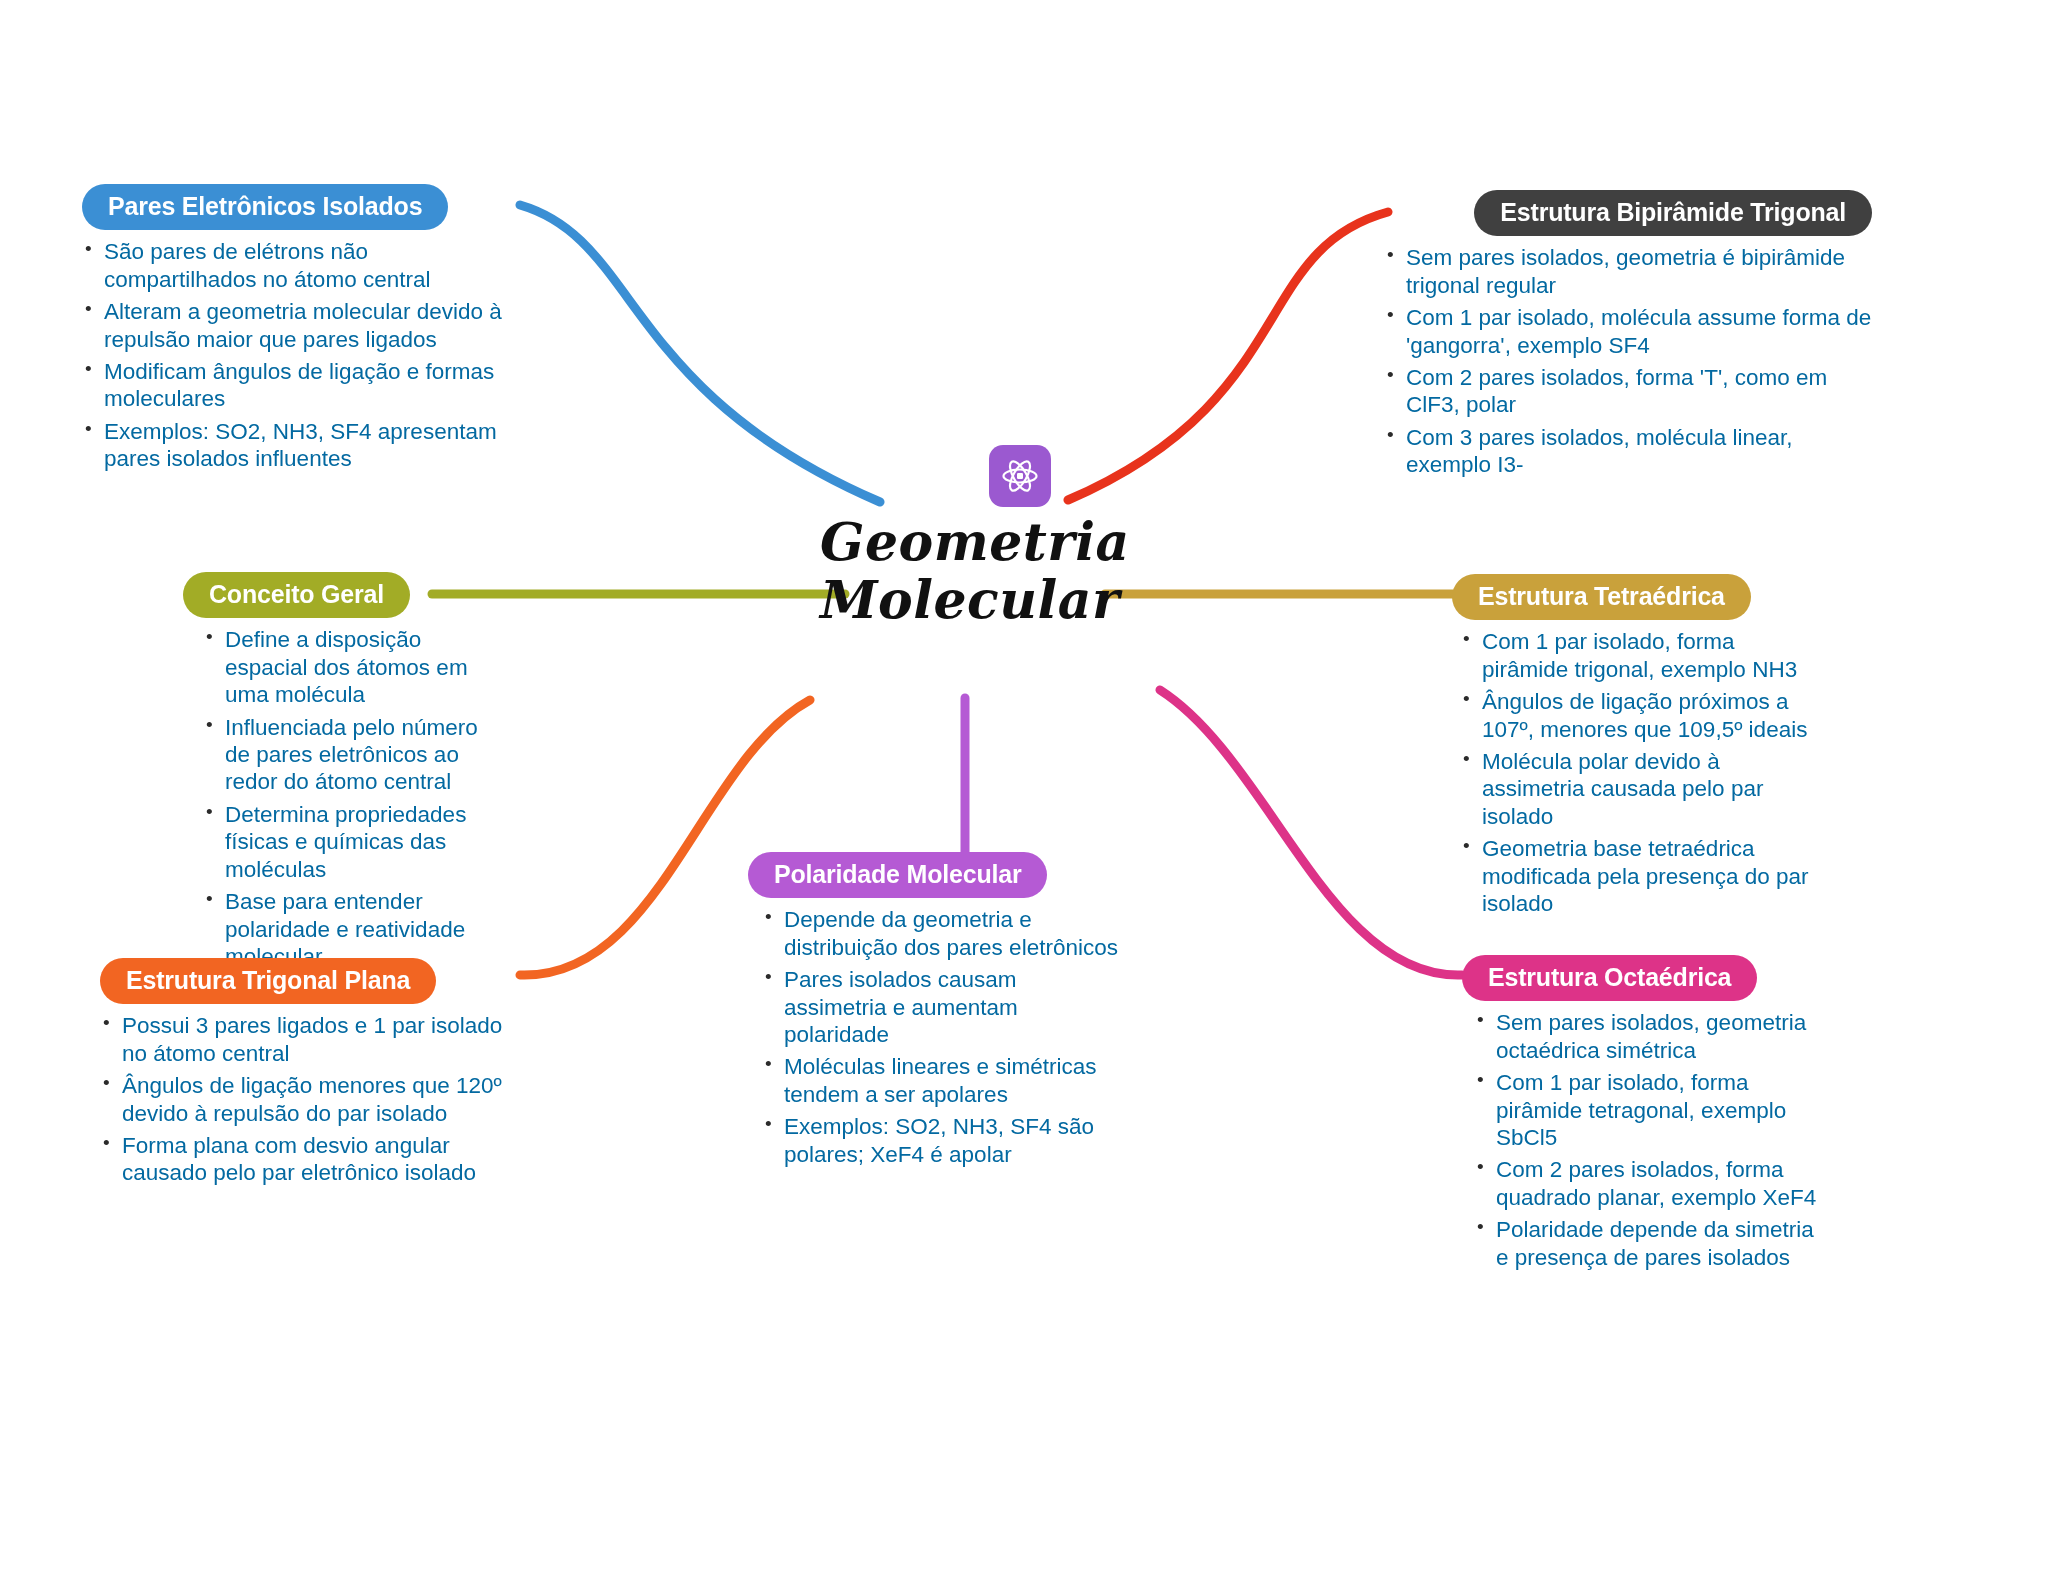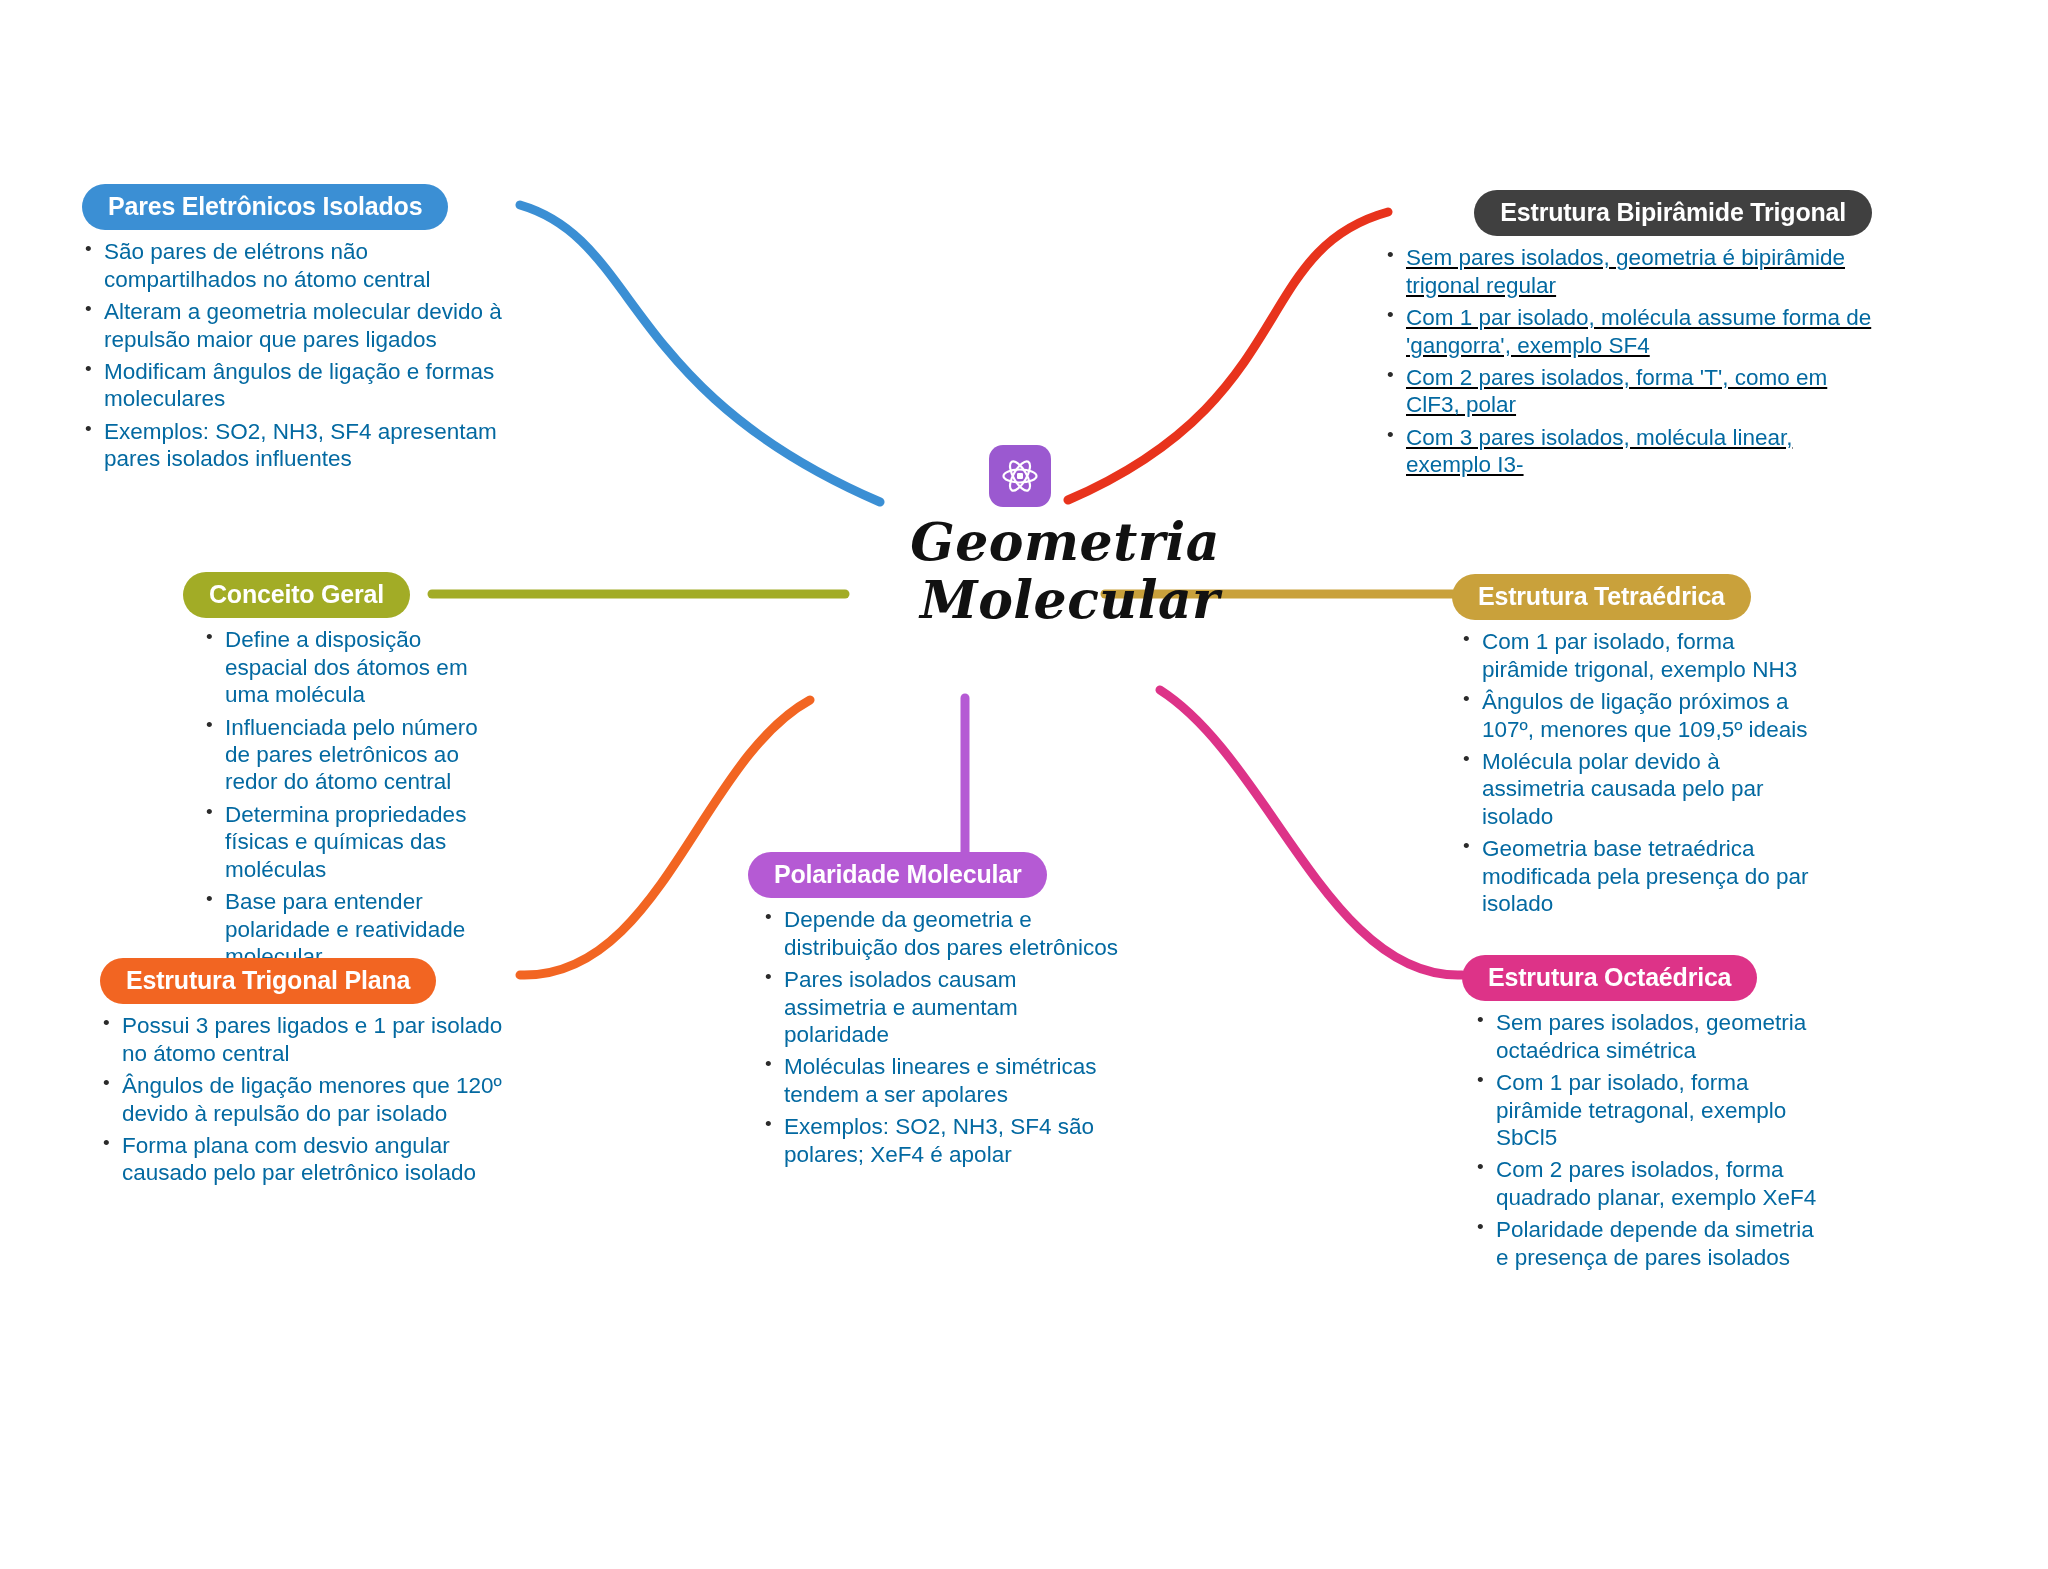--- a/index.html
+++ b/index.html
@@ -24,21 +24,21 @@
     height: 1569px;
     pointer-events: none;
   }
 
   
   .center-node {
     position: absolute;
     left: 820px;
     top: 445px;
     width: 400px;
-    text-align: right;
+    text-align: left;
     z-index: 5;
   }
   .center-icon {
     width: 62px;
     height: 62px;
     margin: 0 auto 6px auto;
     background: #9b59d0;
     border-radius: 14px;
     display: flex;
     align-items: center;
@@ -104,21 +104,21 @@
   .b-conceito   { left: 183px;  top: 572px;  width: 300px; }
   .b-tetra      { left: 1452px; top: 574px;  width: 370px; }
   .b-trigonal   { left: 100px;  top: 958px;  width: 420px; }
   .b-polaridade { left: 748px;  top: 852px;  width: 370px; }
   .b-octa       { left: 1462px; top: 955px;  width: 360px; }
 
   .b-conceito .bullets { margin-left: 20px; }
   .b-tetra .bullets    { margin-left: 8px; }
   .b-octa .bullets     { margin-left: 12px; }
   .b-polaridade .bullets { margin-left: 14px; }
-  .b-bipiramide .bullets { margin-left: 12px; text-decoration: underline; }
+  .b-bipiramide .bullets { margin-left: 12px; }
 </style>
 </head>
 <body>
 
 <svg id="connectors" viewBox="0 0 2048 1569">
 
   <path d="M 520 205 C 640 240 620 390 880 502" fill="none" stroke="#3b8fd4" stroke-width="9" stroke-linecap="round"></path>
 
   <path d="M 1388 212 C 1250 250 1300 400 1068 500" fill="none" stroke="#e8331c" stroke-width="9" stroke-linecap="round"></path>
 

